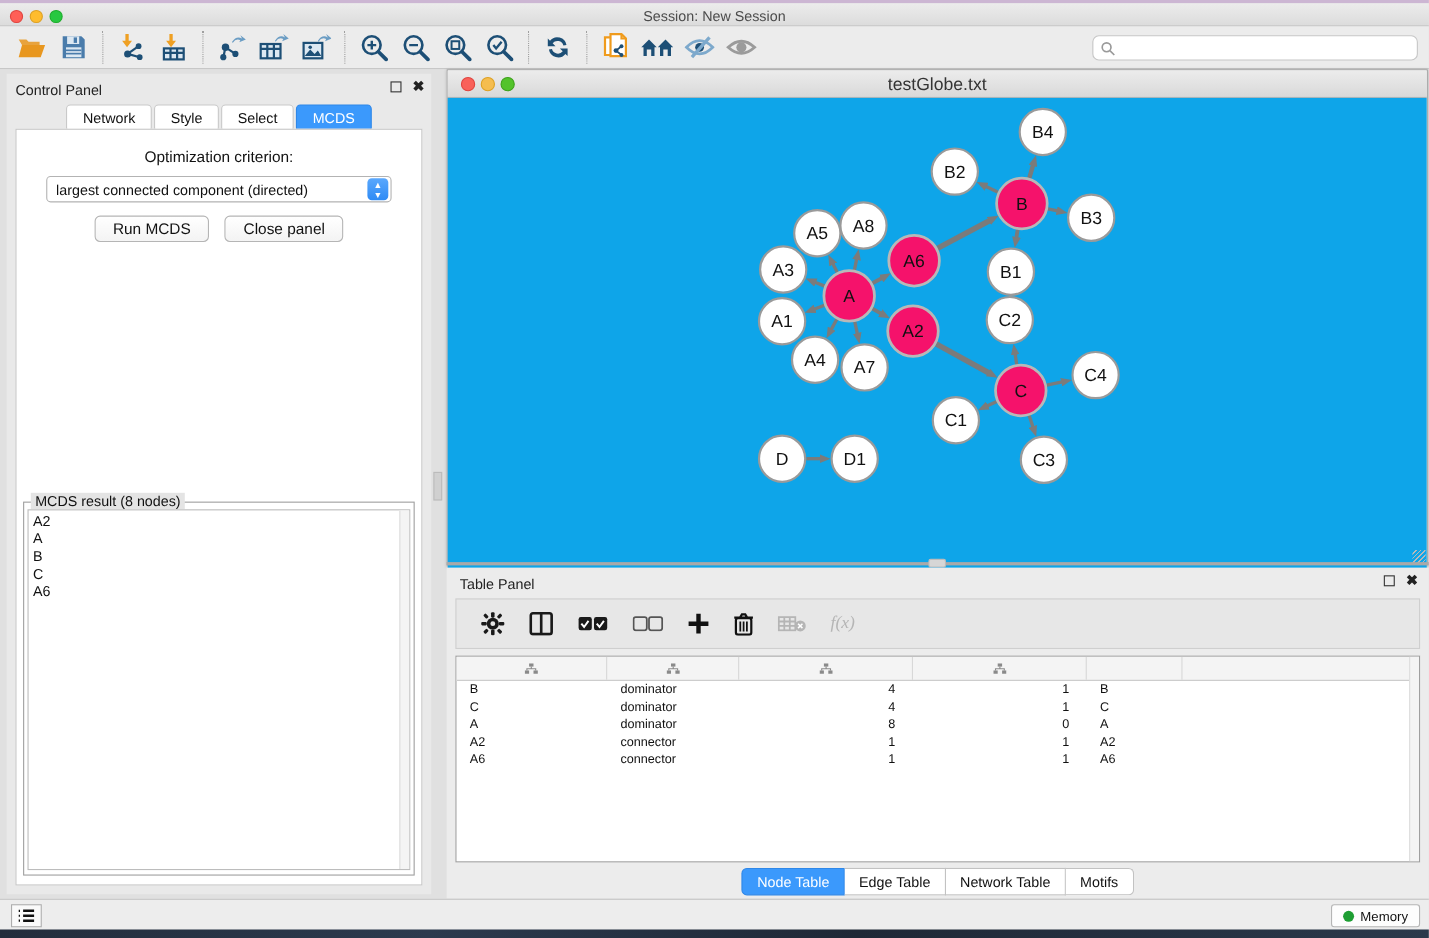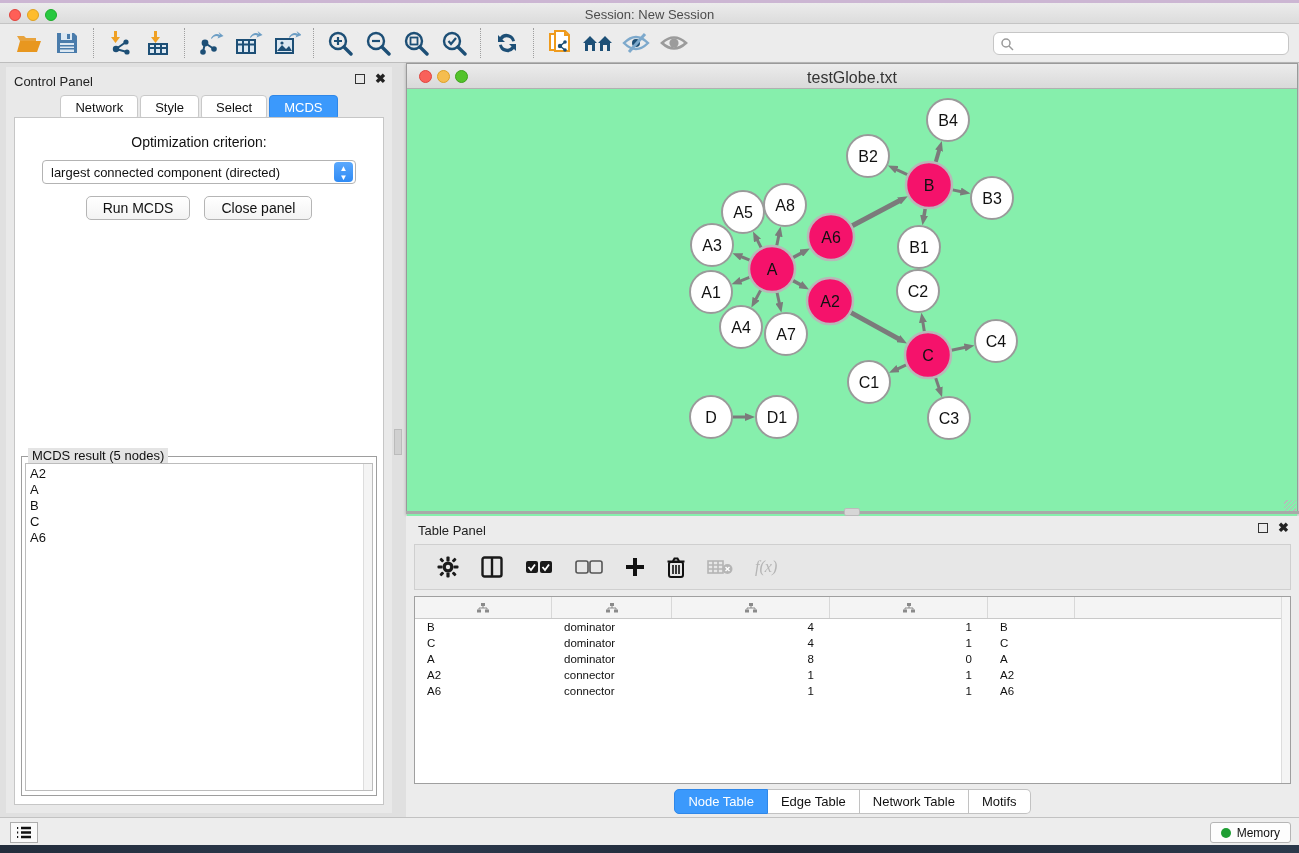--- a/index.html
+++ b/index.html
@@ -74,21 +74,21 @@
   .netwin { position:absolute; left:406px; top:0px; width:892px; height:451px;
     background:#fff; border:1px solid #9a9a9a; box-shadow:0 1px 3px rgba(0,0,0,.25); }
   .netwin-title { position:relative; height:25px; background:linear-gradient(#ececec,#d9d9d9);
     border-bottom:1px solid #b0b0b0; }
   .ntl { position:absolute; top:6px; width:13px; height:13px; border-radius:50%; }
   .ntl.red{ left:12px; background:#f9615a; border:1px solid #e0443e;}
   .ntl.yel{ left:30px; background:#f5bd4f; border:1px solid #dea123;}
   .ntl.grn{ left:48px; background:#53c32b; border:1px solid #3da21b;}
   .netwin-title .nw-text { position:absolute; top:5px; left:0; right:0; text-align:center;
     font-size:16px; color:#333; }
-  .net-canvas { position:absolute; left:0; top:25px; width:890px; height:512px; background:#86efac; }
+  .net-canvas { position:absolute; left:0; top:25px; width:890px; height:512px; background:#0ea5e9; }
   .resize-grip { position:absolute; right:1px; bottom:1px; width:12px; height:12px;
     background:repeating-linear-gradient(135deg,transparent,transparent 2px,#b9b9b9 2px,#b9b9b9 3px); }
 
   
   .hsplit { position:absolute; left:406px; top:448px; width:893px; height:3px; background:#a9a9a9; }
   .hsplit-handle { position:absolute; left:438px; top:-3px; width:16px; height:8px;
     background:#d6d6d6; border:1px solid #bbb; border-radius:2px; }
 
   
   .table-panel { position:absolute; left:406px; top:453px; width:893px; height:301px;
@@ -304,21 +304,21 @@
         <div class="opt-label">Optimization criterion:</div>
         <div class="combo">
           <span class="combo-text">largest connected component (directed)</span>
           <span class="stepper">▲<br>▼</span>
         </div>
         <div class="cp-buttons">
           <button class="btn">Run MCDS</button>
           <button class="btn">Close panel</button>
         </div>
         <div class="groupbox">
-          <span class="gb-legend">MCDS result (5 nodes)</span>
+          <span class="gb-legend">MCDS result (8 nodes)</span>
           <div class="mcds-list" id="mcds-list">
             <div>A2</div>
               <div>A</div>
               <div>B</div>
               <div>C</div>
               <div>A6</div>
               <div class="mcds-scroll"></div>
           </div>
         </div>
       </div>

